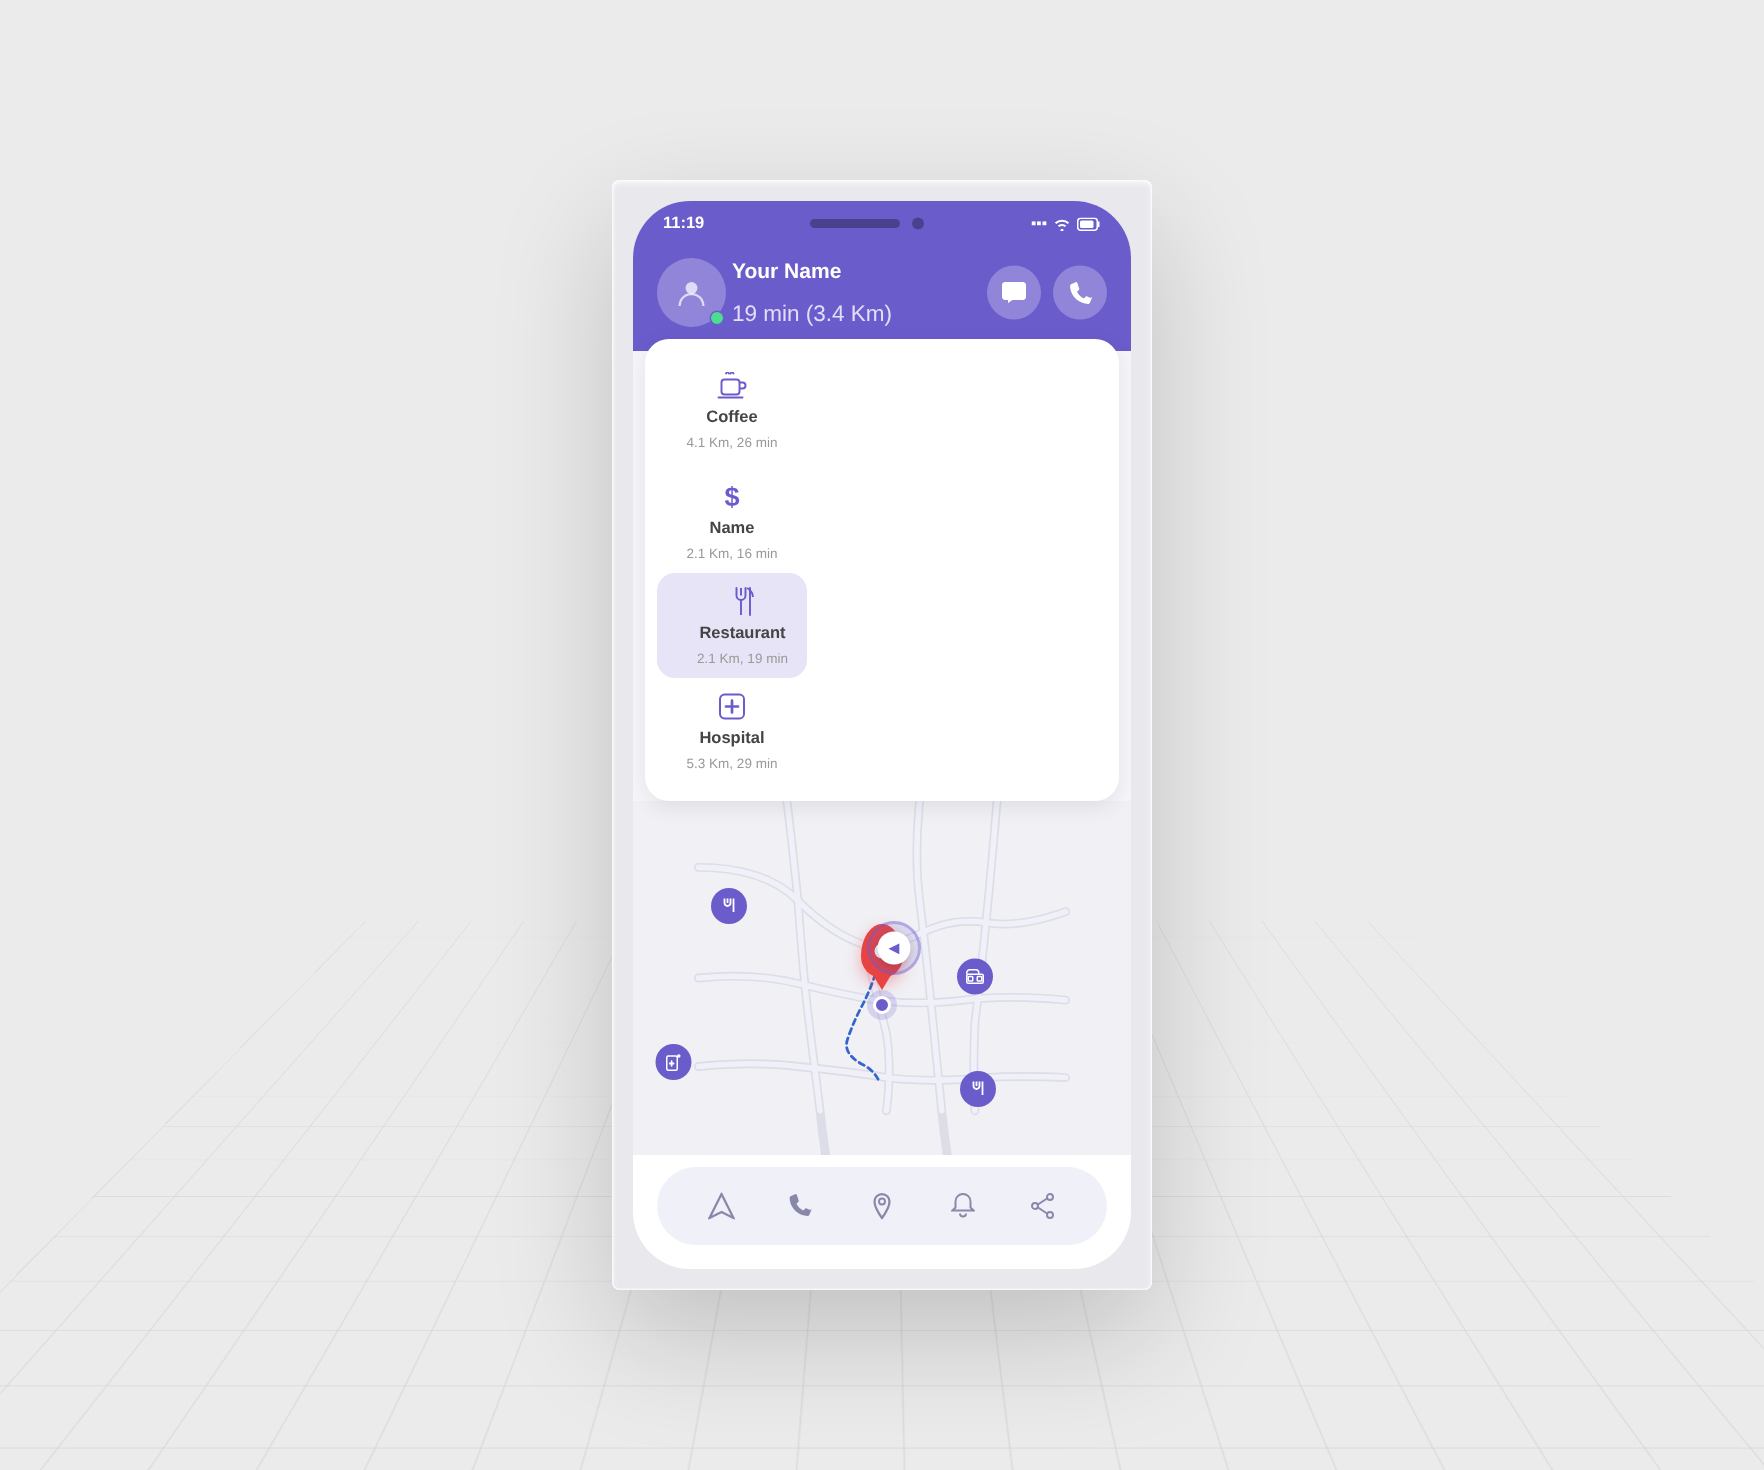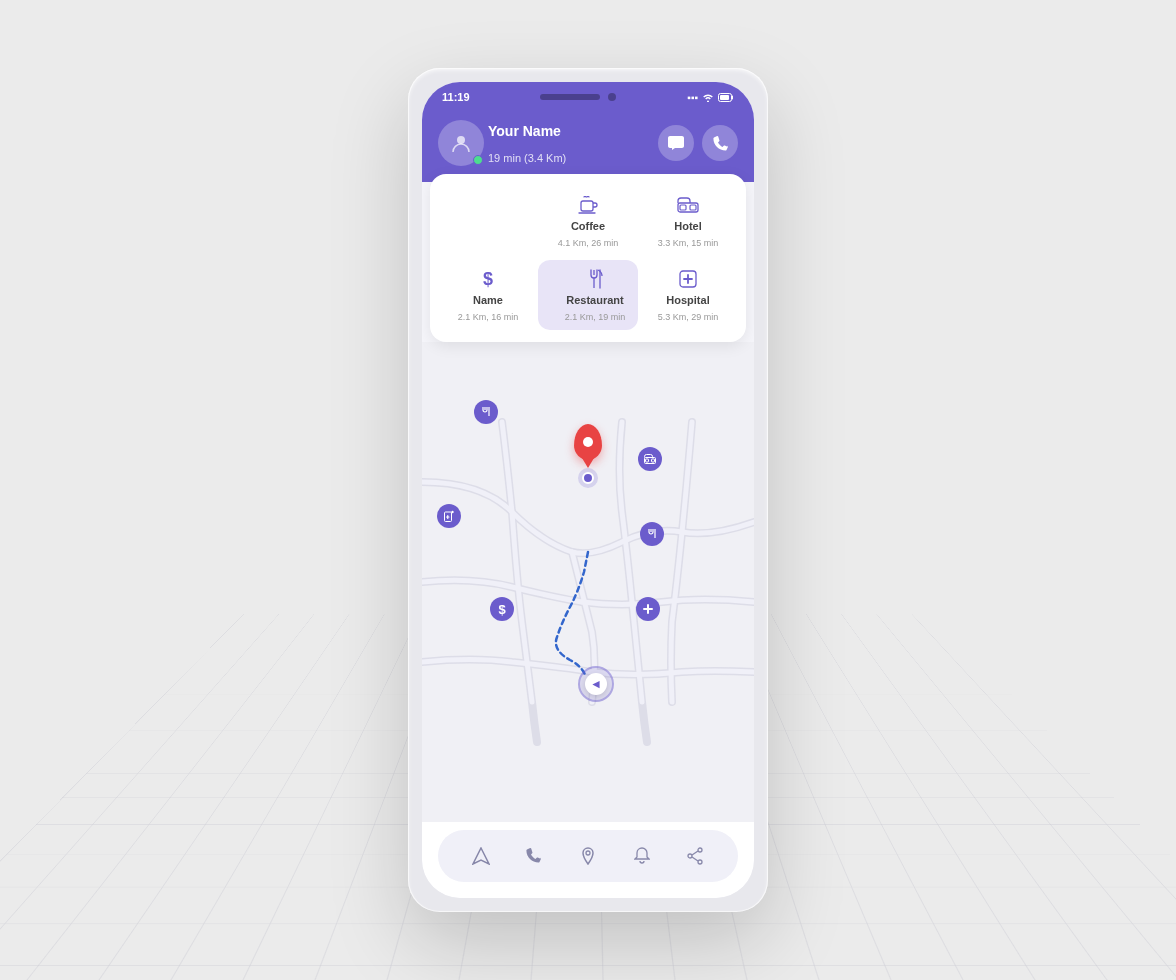--- a/index.html
+++ b/index.html
@@ -30,23 +30,23 @@
       pointer-events: none;
     }
 
     .phone-wrapper {
       position: relative;
       z-index: 1;
     }
 
     .phone {
       width: 360px;
-      height: 844px;
+      height: 740px;
       background: #e8e8ed;
-      border-radius: 32px;
+      border-radius: 5px;
       padding: 14px;
       box-shadow:
         0 30px 80px rgba(0,0,0,0.18),
         0 0 0 1px rgba(255,255,255,0.6) inset,
         inset 0 2px 4px rgba(255,255,255,0.8);
       position: relative;
     }
 
     .phone-screen {
       width: 100%;
@@ -137,21 +137,21 @@
     }
 
     .user-name {
       color: white;
       font-size: 14px;
       font-weight: 600;
     }
 
     .user-distance {
       color: rgba(255,255,255,0.8);
-      font-size: 11px;
+      font-size: 15px;
       margin-top: 13px;
     }
 
     .header-actions {
       display: flex;
       gap: 8px;
     }
 
     .header-btn {
       width: 36px;
@@ -173,21 +173,22 @@
       border-radius: 16px;
       padding: 12px 8px;
       margin-top: -8px;
       box-shadow: 0 4px 15px rgba(0,0,0,0.08);
       z-index: 2;
       position: relative;
     }
 
     .category-row {
       display: flex;
-      justify-content: flex-end;
+      justify-content: space-between;
+      flex-direction: column;
     }
 
     .category-row + .category-row {
       margin-top: 4px;
     }
 
     .category-item {
       display: flex;
       flex-direction: column;
       align-items: center;
@@ -434,32 +435,20 @@
             <div class="category-icon">
               <svg width="20" height="18" viewBox="0 0 20 18" fill="none">
                 <path d="M6 1c.5-1 1.5-1 2 0M9 1c.5-1 1.5-1 2 0" stroke="#6b5ccc" stroke-width="1.2" stroke-linecap="round"></path>
                 <rect x="3" y="5" width="12" height="10" rx="2" stroke="#6b5ccc" stroke-width="1.3" fill="none"></rect>
                 <path d="M15 7h2a2 2 0 0 1 0 4h-2" stroke="#6b5ccc" stroke-width="1.3"></path>
                 <path d="M1 17h16" stroke="#6b5ccc" stroke-width="1.3" stroke-linecap="round"></path>
               </svg>
             </div>
             <span class="category-name">Coffee</span>
             <span class="category-detail">4.1 Km, 26 min</span>
-          </div>
-          <div class="category-item">
-            <div class="category-icon">
-              <svg width="22" height="16" viewBox="0 0 22 16" fill="none">
-                <rect x="1" y="6" width="20" height="9" rx="2" stroke="#6b5ccc" stroke-width="1.3"></rect>
-                <rect x="3" y="8" width="6" height="5" rx="1" stroke="#6b5ccc" stroke-width="1.2"></rect>
-                <rect x="13" y="8" width="6" height="5" rx="1" stroke="#6b5ccc" stroke-width="1.2"></rect>
-                <path d="M1 6V4a3 3 0 0 1 3-3h6a3 3 0 0 1 3 3v2" stroke="#6b5ccc" stroke-width="1.3"></path>
-              </svg>
-            </div>
-            <span class="category-name">Hotel</span>
-            <span class="category-detail">3.3 Km, 15 min</span>
           </div>
         </div>
         <div class="category-row">
           <div class="category-item">
             <div class="category-icon" style="font-size:18px;color:#6b5ccc;font-weight:700;">$</div>
             <span class="category-name">Name</span>
             <span class="category-detail">2.1 Km, 16 min</span>
           </div>
           <div class="category-item active">
             <div class="category-icon">

